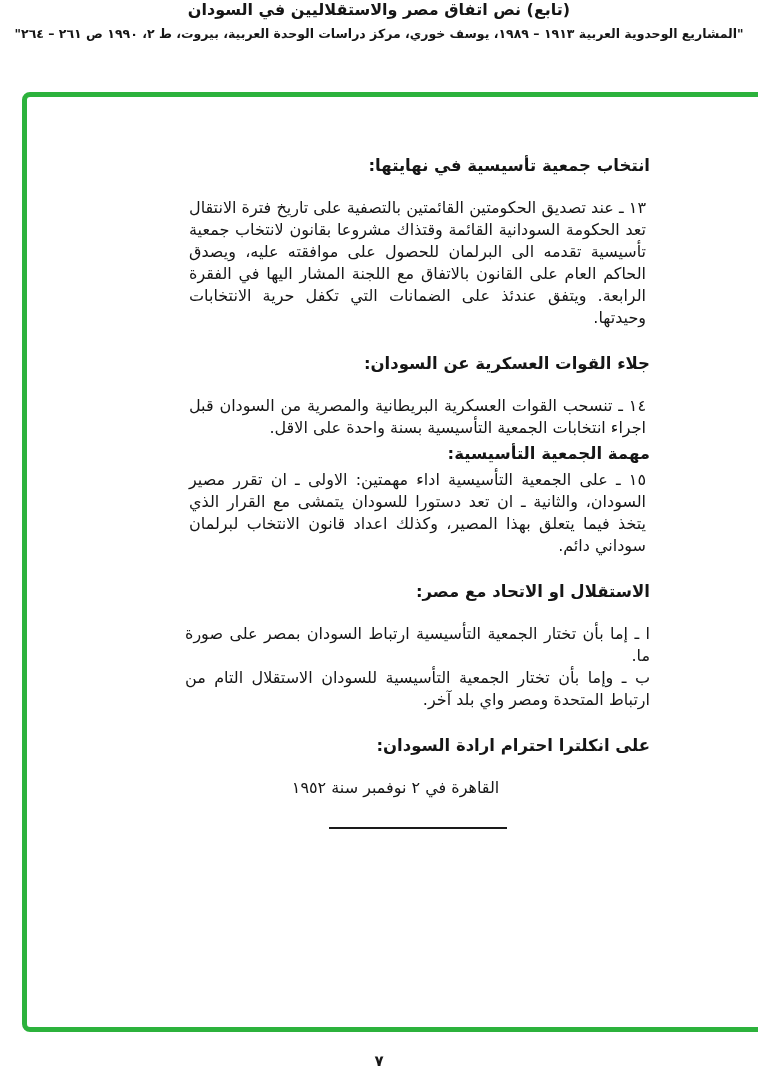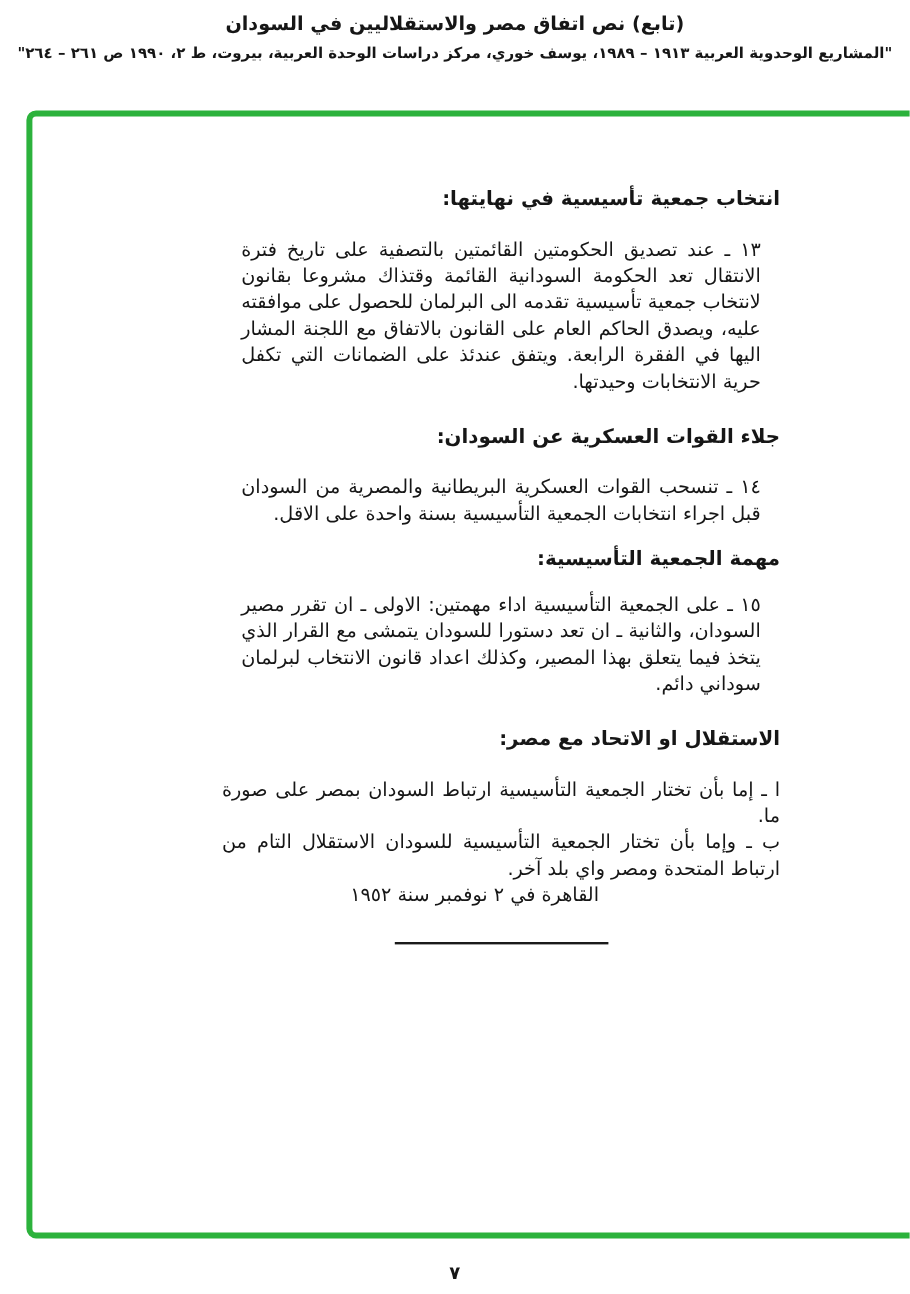--- a/index.html
+++ b/index.html
@@ -6,21 +6,21 @@
   body {
     width: 758px; height: 1078px;
     background: #ffffff;
     font-family: "DejaVu Sans", sans-serif;
     color: #161616;
     position: relative;
     overflow: hidden;
   }
   .page-header {
     position: absolute;
-    top: 10px; left: 0; right: 0;
+    top: 0; left: 0; right: 0;
     direction: rtl;
     text-align: center;
   }
   .header-title {
     font-size: 16px;
     font-weight: bold;
     letter-spacing: 0.2px;
   }
   .header-citation {
     margin-top: 7px;
@@ -47,21 +47,21 @@
   }
   .section-heading {
     font-size: 16.5px;
     font-weight: bold;
     margin: 24px 0 20px 0;
     text-align: right;
     line-height: 22px;
   }
   .section-heading.first { margin-top: 0; }
   .section-heading.tight { margin-top: 2px; margin-bottom: 0; }
-  .body-paragraph { margin: 16px; }
+  .body-paragraph { margin: 4px; }
   .option-line { margin: 0; }
   .dateline {
     margin-top: 0;
     text-align: center;
     transform: translateX(-22px);
   }
   .separator {
     border: none;
     border-top: 2px solid #1a1a1a;
     width: 178px;
@@ -92,20 +92,21 @@
     <h2 class="section-heading">جلاء القوات العسكرية عن السودان:</h2>
     <p class="body-paragraph">١٤ ـ تنسحب القوات العسكرية البريطانية والمصرية من السودان قبل اجراء انتخابات الجمعية التأسيسية بسنة واحدة على الاقل.</p>
 
     <h2 class="section-heading tight">مهمة الجمعية التأسيسية:</h2>
     <p class="body-paragraph">١٥ ـ على الجمعية التأسيسية اداء مهمتين: الاولى ـ ان تقرر مصير السودان، والثانية ـ ان تعد دستورا للسودان يتمشى مع القرار الذي يتخذ فيما يتعلق بهذا المصير، وكذلك اعداد قانون الانتخاب لبرلمان سوداني دائم.</p>
 
     <h2 class="section-heading">الاستقلال او الاتحاد مع مصر:</h2>
     <p class="option-line">ا ـ إما بأن تختار الجمعية التأسيسية ارتباط السودان بمصر على صورة ما.</p>
     <p class="option-line">ب ـ وإما بأن تختار الجمعية التأسيسية للسودان الاستقلال التام من ارتباط المتحدة ومصر واي بلد آخر.</p>
 
+    <h2 class="section-heading">على انكلترا احترام ارادة السودان:</h2>
 
     <div class="dateline">القاهرة في ٢ نوفمبر سنة ١٩٥٢</div>
     <hr class="separator">
 
   </div>
 </div>
 
 <div class="page-number">٧</div>
 
 </body></html>

